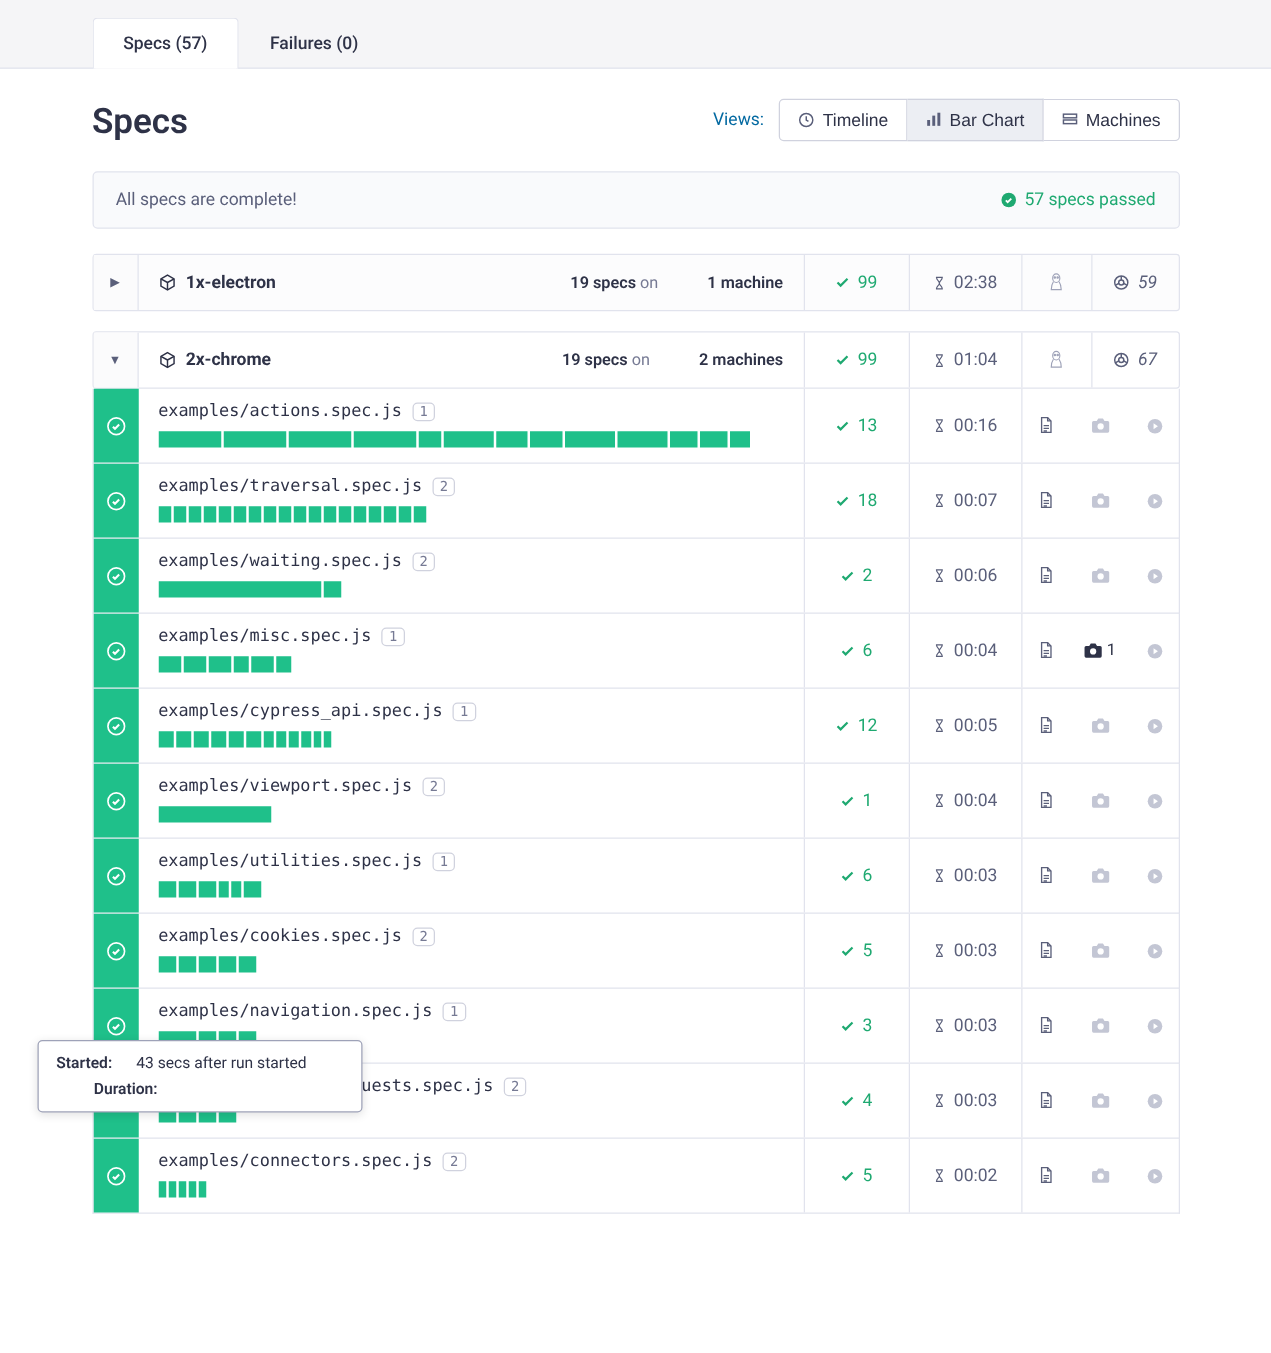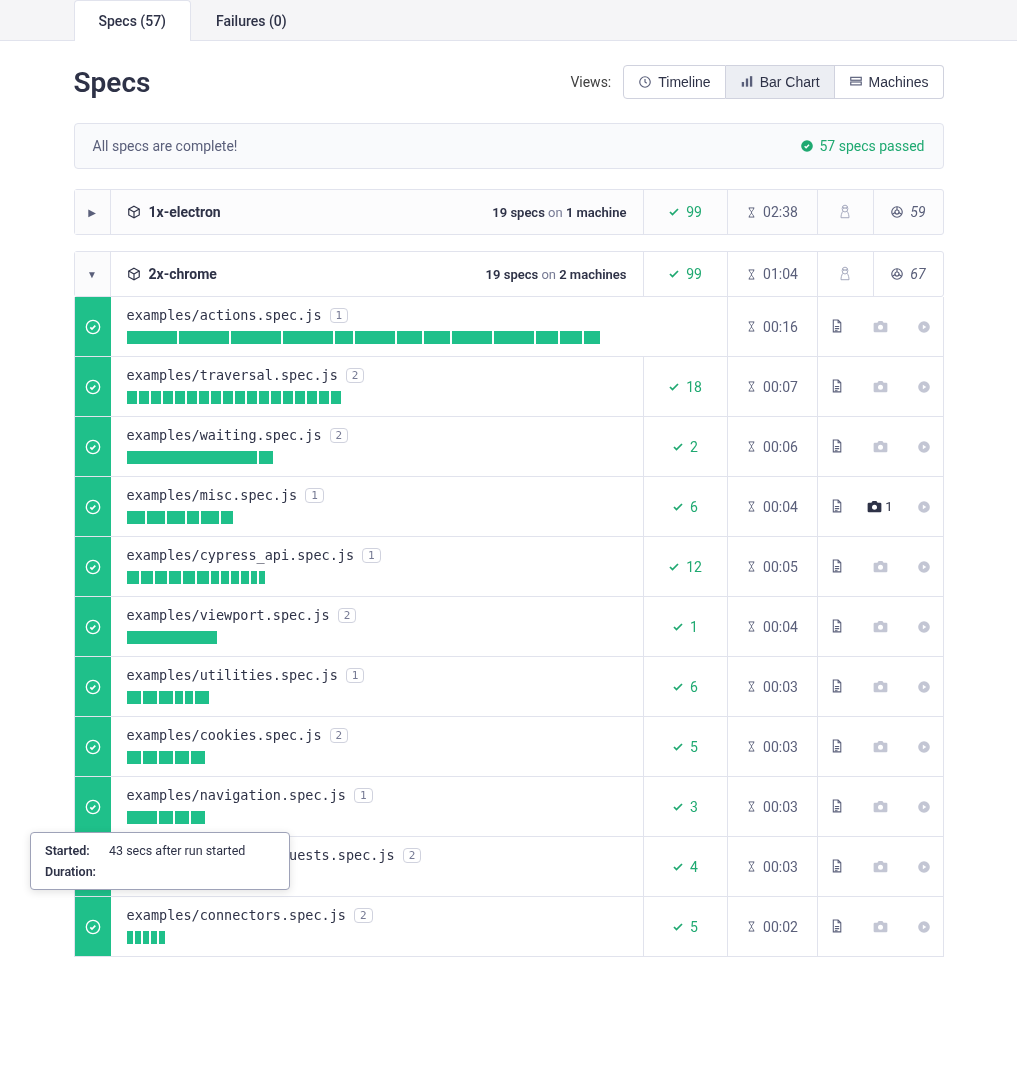--- a/index.html
+++ b/index.html
@@ -13,20 +13,21 @@
   border-bottom: 1px solid #e1e3ed;
   background: #f5f5f7;
 }
 .container {
   max-width: 870px;
   margin: 0 auto;
   padding: 0;
 }
 .tabs {
   display: flex;
+  padding-top: 14px;
 }
 .tab {
   padding: 12px 24px;
   border: 1px solid transparent;
   border-bottom: none;
   color: #2e3247;
   font-weight: 500;
   cursor: pointer;
   background: #fff;
   border: 1px solid #e1e3ed;
@@ -43,21 +44,21 @@
   padding: 24px 0;
 }
 .title-row {
   display: flex;
   align-items: center;
   justify-content: space-between;
   margin-bottom: 24px;
 }
 h1 { font-size: 28px; font-weight: 600; color: #2e3247; }
 .view-switch { display: flex; align-items: center; gap: 12px; }
-.views-label { color: #404040; font-size: 14px; }
+.views-label { color: #0369a1; font-size: 14px; }
 .btn-group { display: flex; }
 .btn {
   display: flex; align-items: center; gap: 6px;
   padding: 8px 14px;
   border: 1px solid #d0d2de;
   background: #fff;
   color: #2e3247;
   font-size: 14px;
   cursor: pointer;
 }
@@ -84,21 +85,21 @@
 .group-header.collapsed { background: #fcfcfd; }
 .toggle-cell {
   width: 36px; align-self: stretch; display: flex; align-items: center; justify-content: center;
   border-right: 1px solid #e1e3ed;
   background: #fbfbfc;
   color: #5a5f7a; font-size: 10px;
 }
 .group-title-cell { flex: 1; display: flex; align-items: center; justify-content: space-between; padding: 14px 16px; }
 .group-name { display: flex; align-items: center; gap: 8px; color: #2e3247; font-weight: 700; }
 .group-sub { color: #767a94; font-size: 13px; }
-.group-sub b { color: #2e3247; font-weight: 600; }
+.group-sub b { color: #2e3247; font-weight: 600; margin-left: 36px; }
 .cell { border-left: 1px solid #e1e3ed; padding: 14px 0; text-align: center; display: flex; align-items: center; justify-content: center; gap: 6px; }
 .cell-pass { width: 84px; color: #1fa971; }
 .cell-time { width: 90px; color: #5a5f7a; }
 .cell-os { width: 56px; color: #9ea2b8; }
 .cell-browser { width: 70px; color: #5a5f7a; font-style: italic; }
 .spec-row {
   display: flex; border: 1px solid #e1e3ed; border-top: none;
   border-radius: 0;
 }
 .status-cell {
@@ -128,21 +129,21 @@
   background: #fff;
   border: 1px solid #9ea2b8;
   border-radius: 4px;
   box-shadow: 0 2px 8px rgba(0,0,0,0.12);
   padding: 10px 14px;
   font-size: 12.5px;
   color: #2e3247;
   width: 260px;
 }
 .tooltip-row { display: flex; gap: 8px; margin-bottom: 6px; }
-.tooltip-row:last-child { margin-bottom: 0; }
+.tooltip-row:last-child { margin-bottom: 0; margin-left: 30px; }
 .tt-label { font-weight: 600; color: #2e3247; width: 56px; }
 .tt-val { color: #2e3247; }
 .tt-note { color: #9a9db3; font-style: italic; }
 .tt-note u { text-decoration: underline dotted; }
 </style>
 </head>
 <body>
 
 <div class="page-header-bar">
   <div class="container">
@@ -333,20 +334,28 @@
               <div class="bar-seg" style="width: 40px;"></div>
               <div class="bar-seg" style="width: 25px;"></div>
               <div class="bar-seg" style="width: 26px;"></div>
               <div class="bar-seg" style="width: 40px;"></div>
               <div class="bar-seg" style="width: 40px;"></div>
               <div class="bar-seg" style="width: 22px;"></div>
               <div class="bar-seg" style="width: 22px;"></div>
               <div class="bar-seg" style="width: 16px;"></div>
             </div>
           </div>
+          <div class="cell cell-pass">
+            <span class="icon">
+              <svg width="12" height="12" viewBox="0 0 24 24" fill="none" stroke="currentColor" stroke-width="3.5">
+                <path d="M4 12l5 5 11-11"></path>
+              </svg>
+            </span>
+            <span>13</span>
+          </div>
           <div class="cell cell-time">
             <span class="icon">
               <svg width="11" height="13" viewBox="0 0 24 24" fill="none" stroke="currentColor" stroke-width="2">
                 <path d="M6 2h12M6 22h12M7 2c0 5 5 6 5 10s-5 5-5 10M17 2c0 5-5 6-5 10s5 5 5 10"></path>
               </svg>
             </span>
             <span>00:16</span>
           </div>
           <div class="cell" style="width: 126px; padding: 0px;">
             <span class="mini doc">

